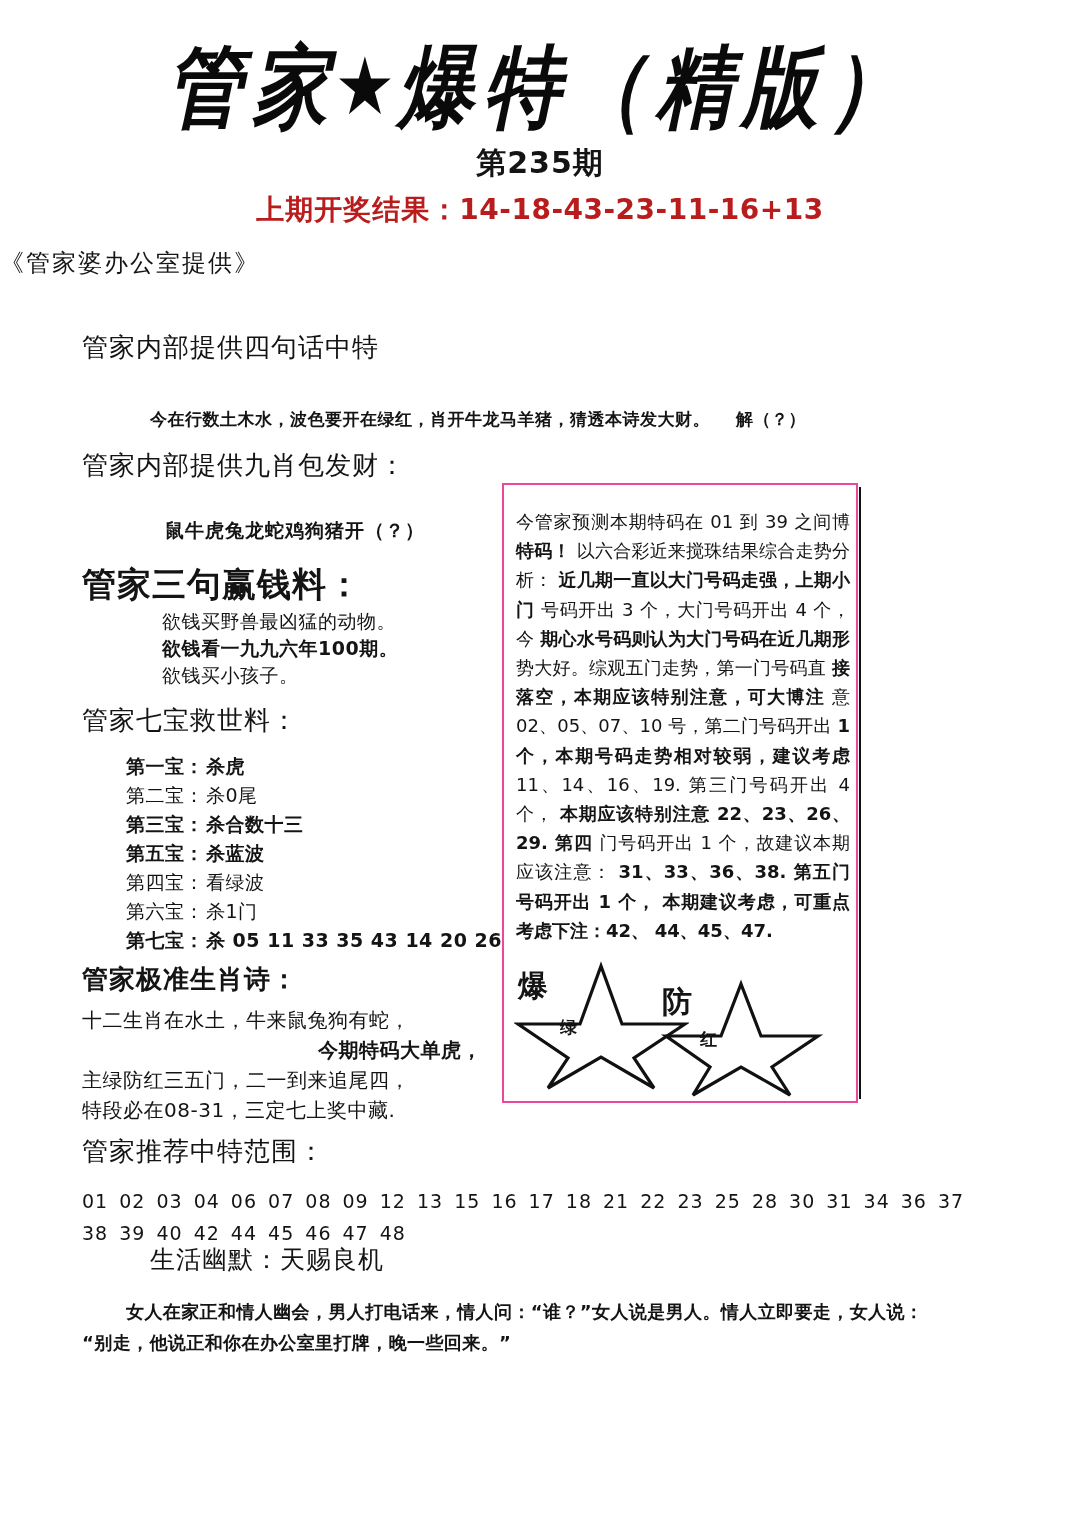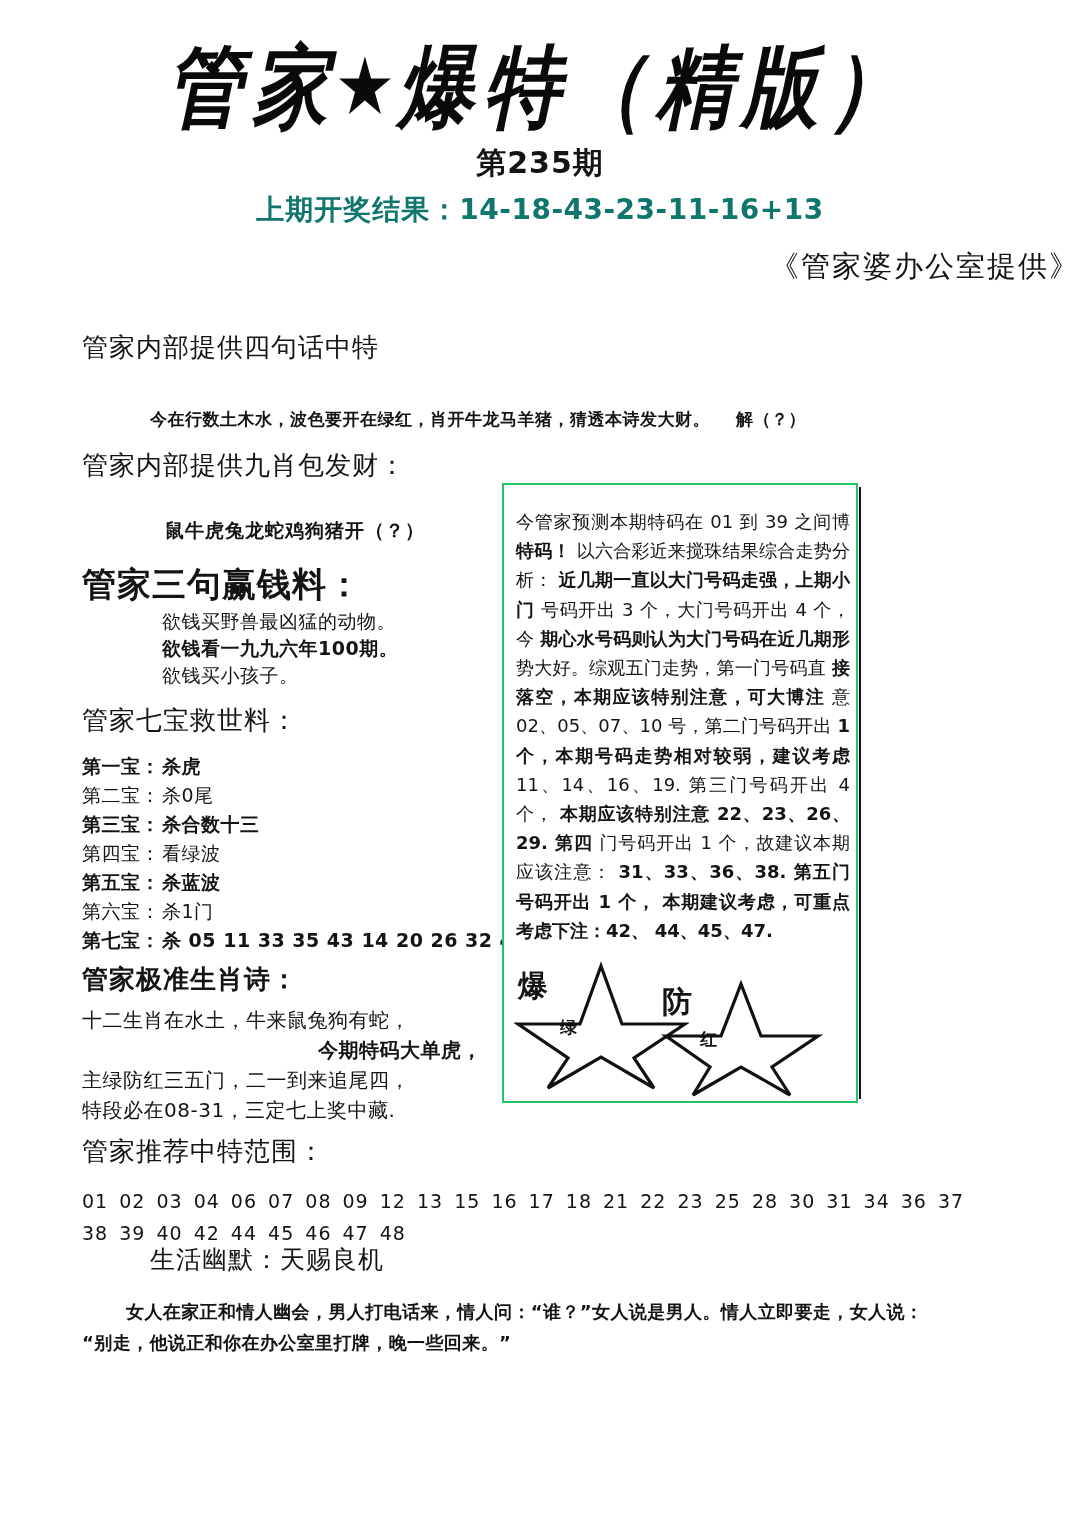--- a/index.html
+++ b/index.html
@@ -68,23 +68,23 @@
     font-size: 28px;
     letter-spacing: 1px;
   }
   .result-line .res-nums { letter-spacing: 0.5px; }
 
   .provider-line {
     position: absolute;
     left: 0;
     right: 0;
     top: 247px;
-    text-align: right;
-    font-family: "DejaVu Serif", "Liberation Serif", serif;
-    font-size: 29px;
+    text-align: left;
+    font-family: "DejaVu Serif", "Liberation Serif", serif;
+    font-size: 24px;
     letter-spacing: 2px;
   }
 
   
   .lead-heading {
     position: absolute;
     left: 82px;
     top: 330px;
     font-family: "DejaVu Serif", "Liberation Serif", serif;
     font-size: 26px;
@@ -155,21 +155,21 @@
   .seven-list {
     position: absolute;
     left: 82px;
     top: 752px;
     font-family: "DejaVu Sans", sans-serif;
     font-size: 19px;
     line-height: 29px;
     letter-spacing: 0.5px;
   }
   .seven-list .row.b { font-weight: bold; }
-  .seven-list .row .lbl { margin-right: 2px; }
+  .seven-list .row .lbl { margin-right: 2px; margin-left: 44px; }
 
   .zodiac-heading {
     position: absolute;
     left: 82px;
     top: 962px;
     font-family: "DejaVu Serif", "Liberation Serif", serif;
     font-size: 26px;
     font-weight: bold;
     letter-spacing: 1px;
   }
@@ -230,21 +230,21 @@
   }
   .humor-body .p1 { text-indent: 44px; }
 
   
   .analysis-box {
     position: absolute;
     left: 502px;
     top: 483px;
     width: 356px;
     height: 620px;
-    border: 2px solid #22c55e;
+    border: 2px solid #ec4899;
     box-sizing: border-box;
     background: #fff;
   }
   .analysis-box::after {
     content: "";
     position: absolute;
     right: -5px;
     top: 2px;
     bottom: 2px;
     width: 2px;
@@ -303,21 +303,21 @@
 <body>
 
 <div class="page">
 
   <div class="masthead">
     <span>管家</span><span class="star-glyph">★</span><span>爆特（精版）</span>
   </div>
 
   <div class="issue-line">第235期</div>
 
-  <div class="result-line" style="color: #0f766e;">
+  <div class="result-line" style="color: #b91c1c;">
     <span>上期开奖结果：</span><span class="res-nums">14-18-43-23-11-16+13</span>
   </div>
 
   <div class="provider-line">《管家婆办公室提供》</div>
 
   <div class="lead-heading">管家内部提供四句话中特</div>
 
   <div class="poem4">
     <span>今在行数土木水，波色要开在绿红，肖开牛龙马羊猪，猜透本诗发大财。</span><span class="tail">解（？）</span>
   </div>
@@ -336,25 +336,25 @@
   <div class="seven-list">
     <div class="row b">
       <span class="lbl">第一宝：</span><span>杀虎</span>
     </div>
     <div class="row">
       <span class="lbl">第二宝：</span><span>杀0尾</span>
     </div>
     <div class="row b">
       <span class="lbl">第三宝：</span><span>杀合数十三</span>
     </div>
+    <div class="row b">
+      <span class="lbl">第五宝：</span><span>杀蓝波</span>
+    </div>
     <div class="row">
       <span class="lbl">第四宝：</span><span>看绿波</span>
-    </div>
-    <div class="row b">
-      <span class="lbl">第五宝：</span><span>杀蓝波</span>
     </div>
     <div class="row">
       <span class="lbl">第六宝：</span><span>杀1门</span>
     </div>
     <div class="row b">
       <span class="lbl">第七宝：</span><span>杀 05  11  33  35  43  14  20  26  32  41</span>
     </div>
   </div>
 
   <div class="zodiac-heading">管家极准生肖诗：</div>

